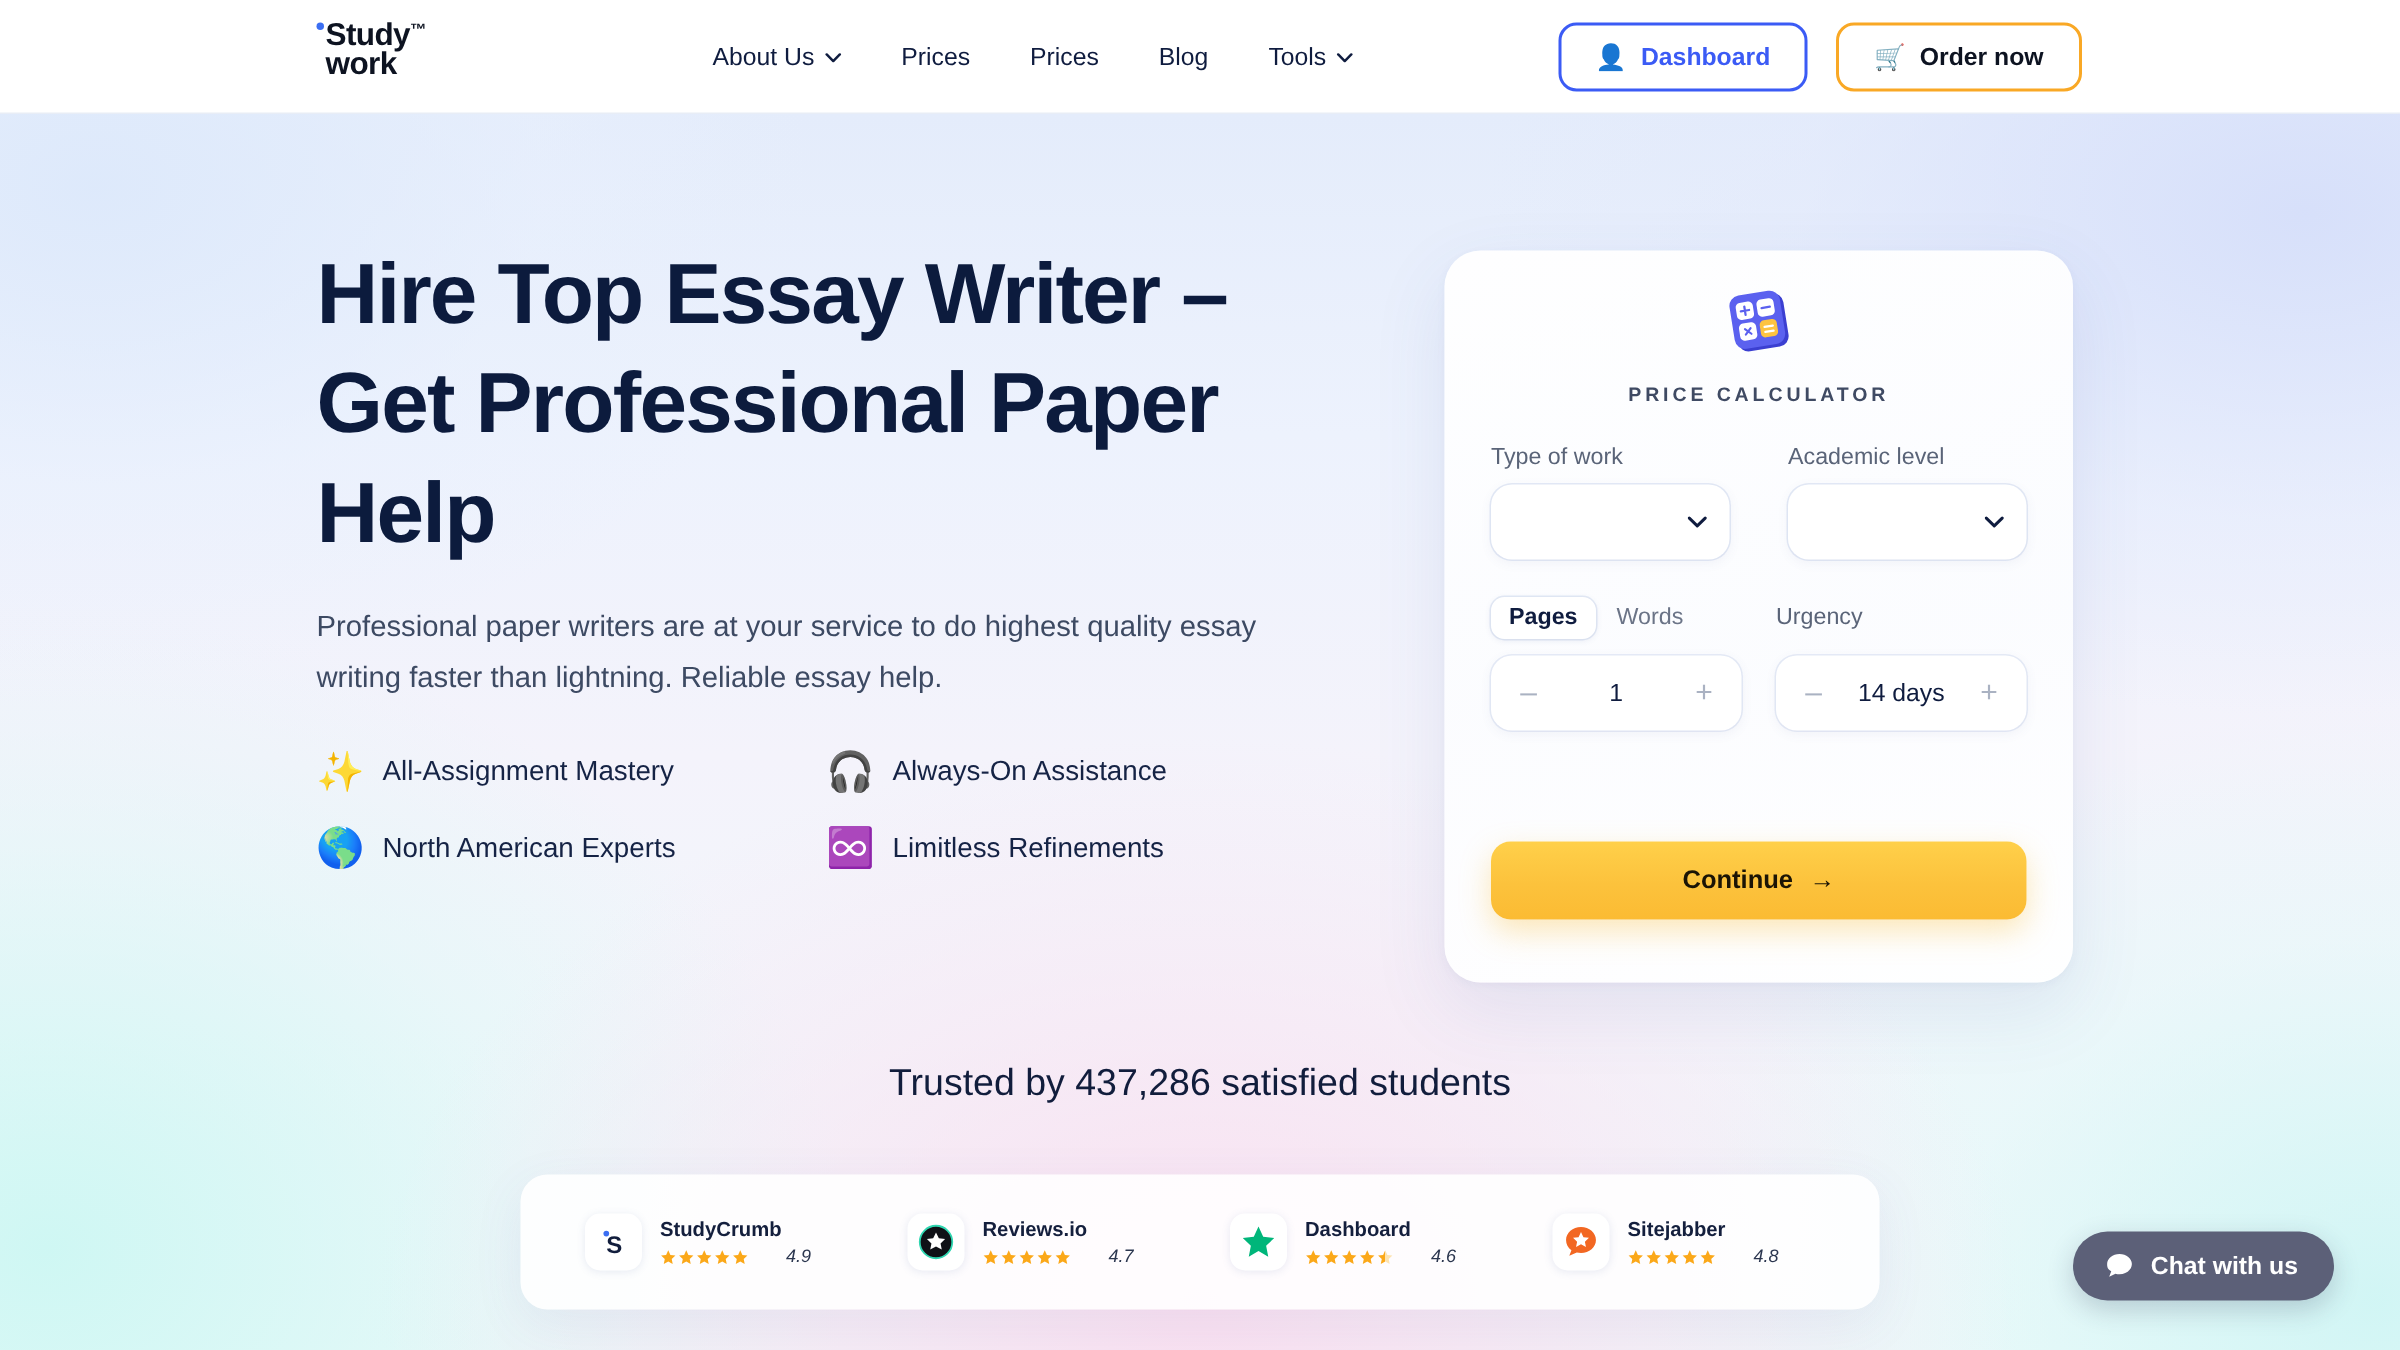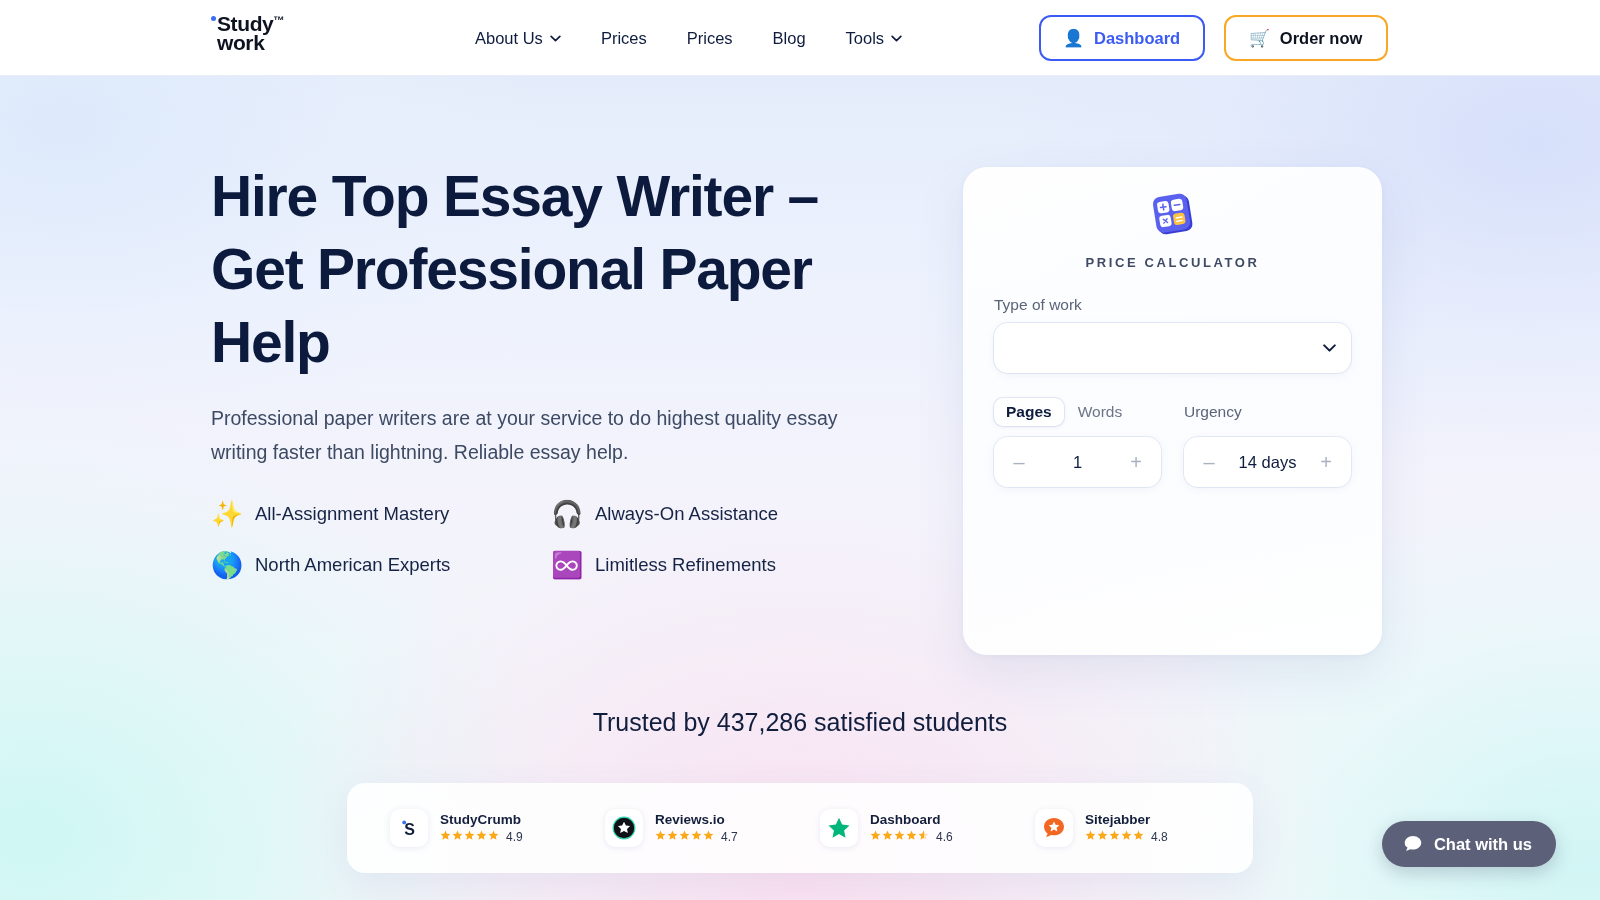--- a/index.html
+++ b/index.html
@@ -171,21 +171,21 @@
     display: flex; align-items: center; z-index: 5;
   }
   .trust-item { display: flex; align-items: center; gap: 12px; padding-left: 43px; width: 215px; }
   .trust-logo {
     width: 38px; height: 38px; border-radius: 10px; background: #fff;
     box-shadow: 0 1px 6px rgba(80,100,160,0.13);
     display: flex; align-items: center; justify-content: center; flex: none;
   }
   .trust-meta { display: flex; flex-direction: column; gap: 3px; }
   .trust-name { font-size: 13.5px; font-weight: 700; color: #141f3d; white-space: nowrap; }
-  .trust-rate { display: flex; align-items: flex-start; gap: 7px; }
+  .trust-rate { display: flex; align-items: flex-end; gap: 25px; font-style: italic; }
   .stars { display: flex; gap: 1px; }
   .trust-score { font-size: 12px; color: #2b3burge; color: #2b364f; }
 
   
   .chat-widget {
     position: absolute; right: 44px; bottom: 33px;
     height: 46px; border-radius: 25px; background: #5c6078;
     display: flex; align-items: center; gap: 10px;
     padding: 0 24px 0 20px; cursor: pointer; z-index: 30;
     box-shadow: 0 6px 18px rgba(40,50,80,0.22);
@@ -288,20 +288,29 @@
   <div class="calc-row">
     <div class="calc-col">
       <div class="fld-label">Type of work</div>
       <div class="select">
         <span></span>
         <svg class="chev-s" viewBox="0 0 13 8">
             <path d="M1.2 1.4 L6.5 6.6 L11.8 1.4" stroke="#0f1c3f" stroke-width="2" fill="none" stroke-linecap="round" stroke-linejoin="round"></path>
           </svg>
       </div>
     </div>
+    <div class="calc-col">
+      <div class="fld-label">Academic level</div>
+      <div class="select">
+        <span></span>
+        <svg class="chev-s" viewBox="0 0 13 8">
+            <path d="M1.2 1.4 L6.5 6.6 L11.8 1.4" stroke="#0f1c3f" stroke-width="2" fill="none" stroke-linecap="round" stroke-linejoin="round"></path>
+          </svg>
+      </div>
+    </div>
   </div>
 
   <div class="tabs-row">
     <div class="calc-col">
       <div class="unit-tabs">
         <div class="unit-tab active">Pages</div>
         <div class="unit-tab">Words</div>
       </div>
     </div>
     <div class="calc-col">
@@ -315,20 +324,24 @@
       <span class="stp-val">1</span>
       <span class="stp-btn">+</span>
     </div>
     <div class="stepper">
       <span class="stp-btn">–</span>
       <span class="stp-val">14 days</span>
       <span class="stp-btn">+</span>
     </div>
   </div>
 
+  <button class="btn-continue">
+    <span>Continue</span>
+    <span>→</span>
+  </button>
 </div>
 
 <div class="trust-title">Trusted by 437,286 satisfied students</div>
 
 <div class="trust-card">
 
   <div class="trust-item">
     <div class="trust-logo">
       <svg viewBox="0 0 24 24" width="24" height="24">
         <circle cx="7.2" cy="6.4" r="1.9" fill="#3b6ef2"></circle>

